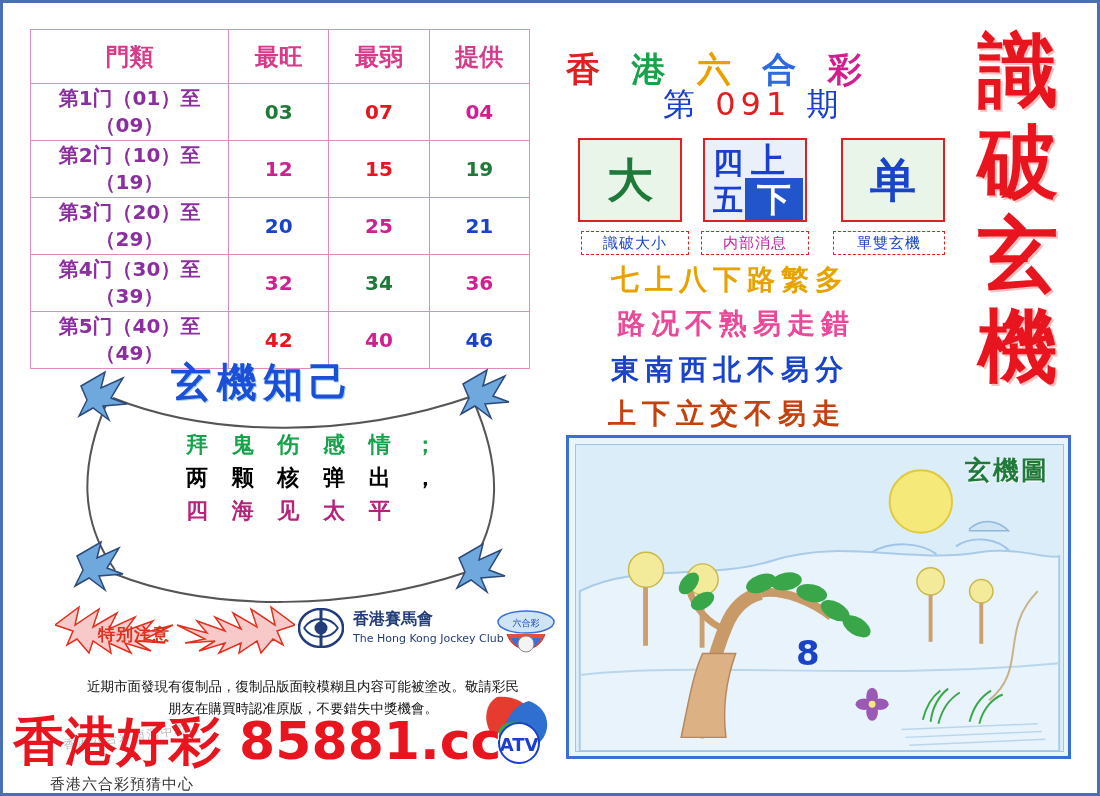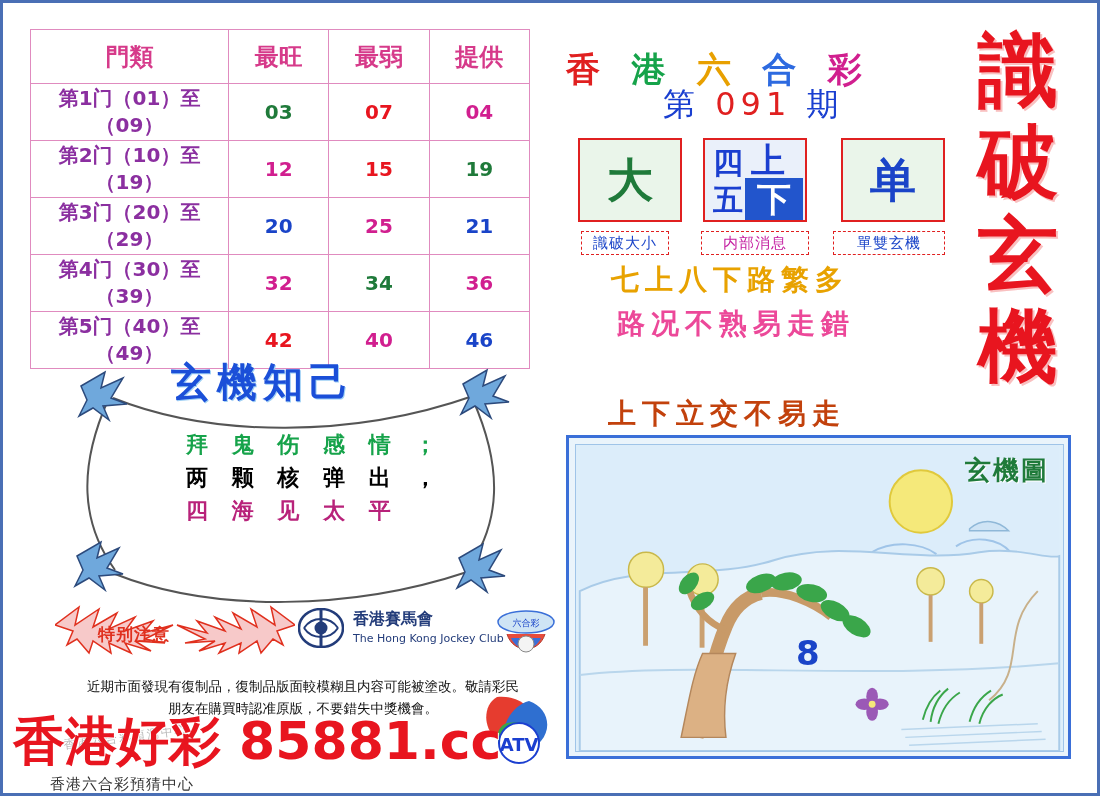--- a/index.html
+++ b/index.html
@@ -287,21 +287,21 @@
     border: 1px dashed #e02020;
     box-sizing: border-box;
     font-size: 15px;
     font-family: "DejaVu Sans", sans-serif;
     color: #1a44c8;
     text-align: center;
     line-height: 22px;
     background: #ffffff;
     letter-spacing: 1px;
   }
-  .cap1 { left: 578px; top: 228px; width: 88px; }
+  .cap1 { left: 578px; top: 228px; width: 108px; }
   .cap2 { left: 698px; top: 228px; width: 108px; color:#c41ea0; }
   .cap3 { left: 830px; top: 228px; width: 112px; }
 
   
   .verse {
     position: absolute;
     font-size: 28px;
     font-weight: bold;
     font-family: "DejaVu Sans", sans-serif;
     letter-spacing: 6px;
@@ -525,20 +525,21 @@
   </div>
   <div class="box-cap cap2">内部消息</div>
 
   <div class="box b3">
     <div class="box-char">单</div>
   </div>
   <div class="box-cap cap3">單雙玄機</div>
 
   <div class="verse v1">七上八下路繁多</div>
   <div class="verse v2">路况不熟易走錯</div>
+  <div class="verse v3">東南西北不易分</div>
   <div class="verse v4">上下立交不易走</div>
 
   <div class="vtitle">
     <div>識</div>
     <div>破</div>
     <div>玄</div>
     <div>機</div>
   </div>
 
   <div class="pic-panel">

